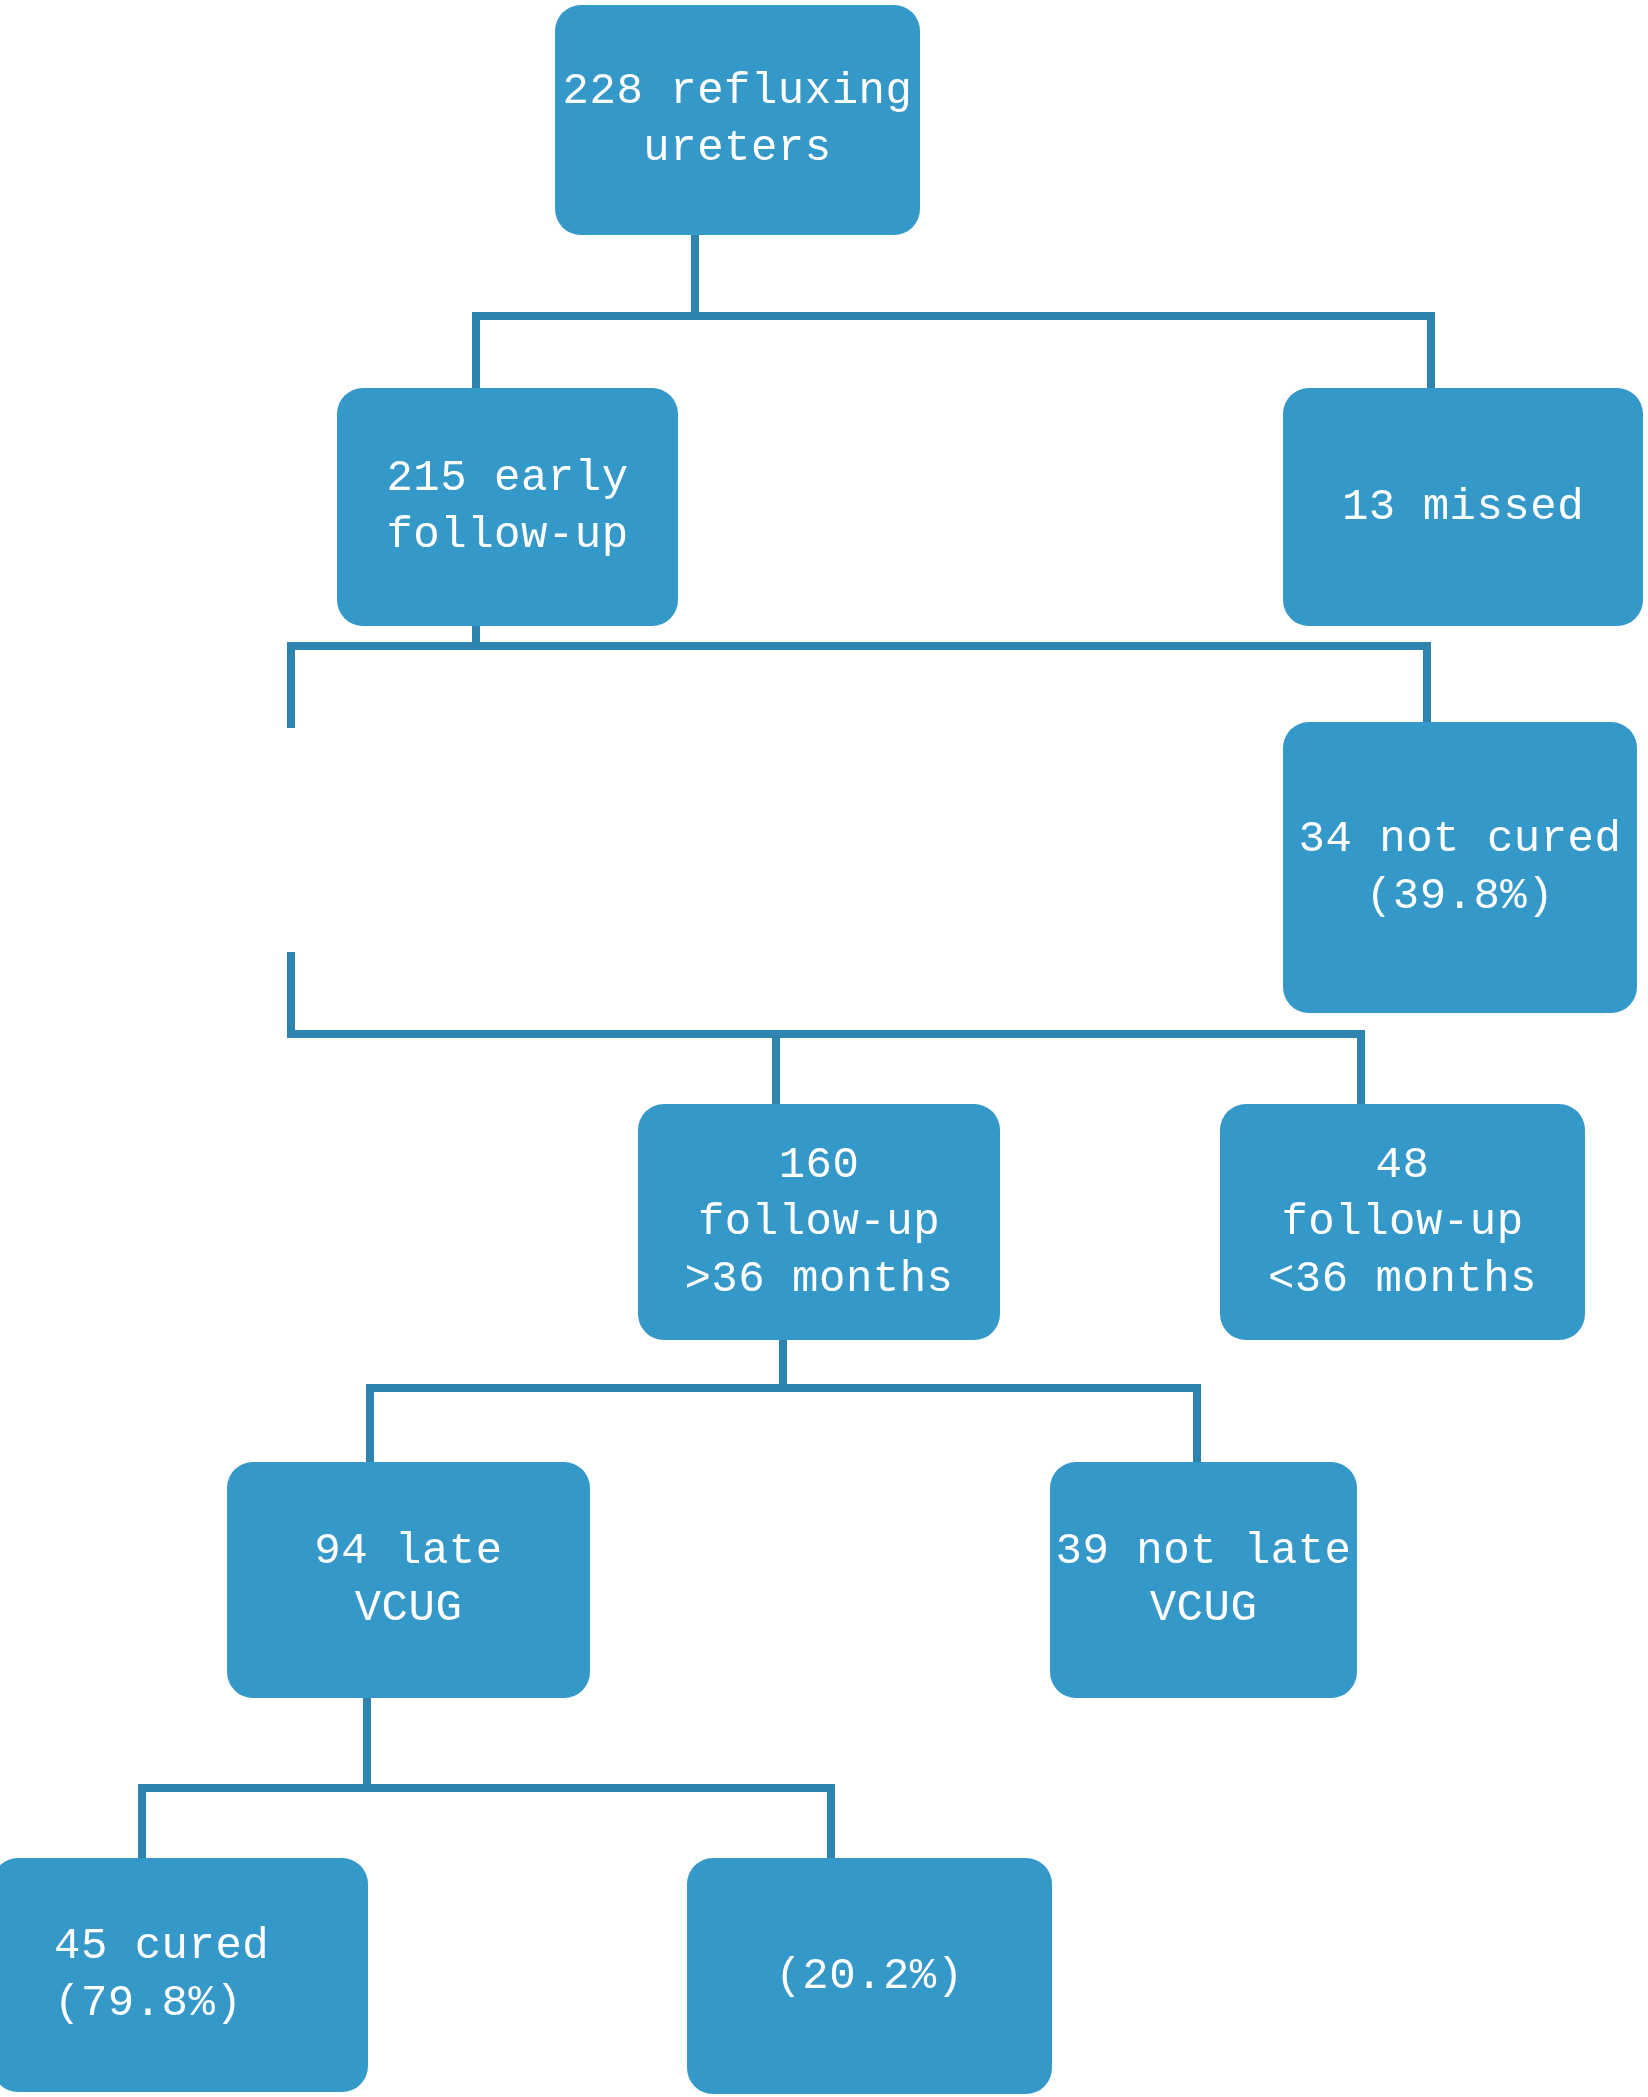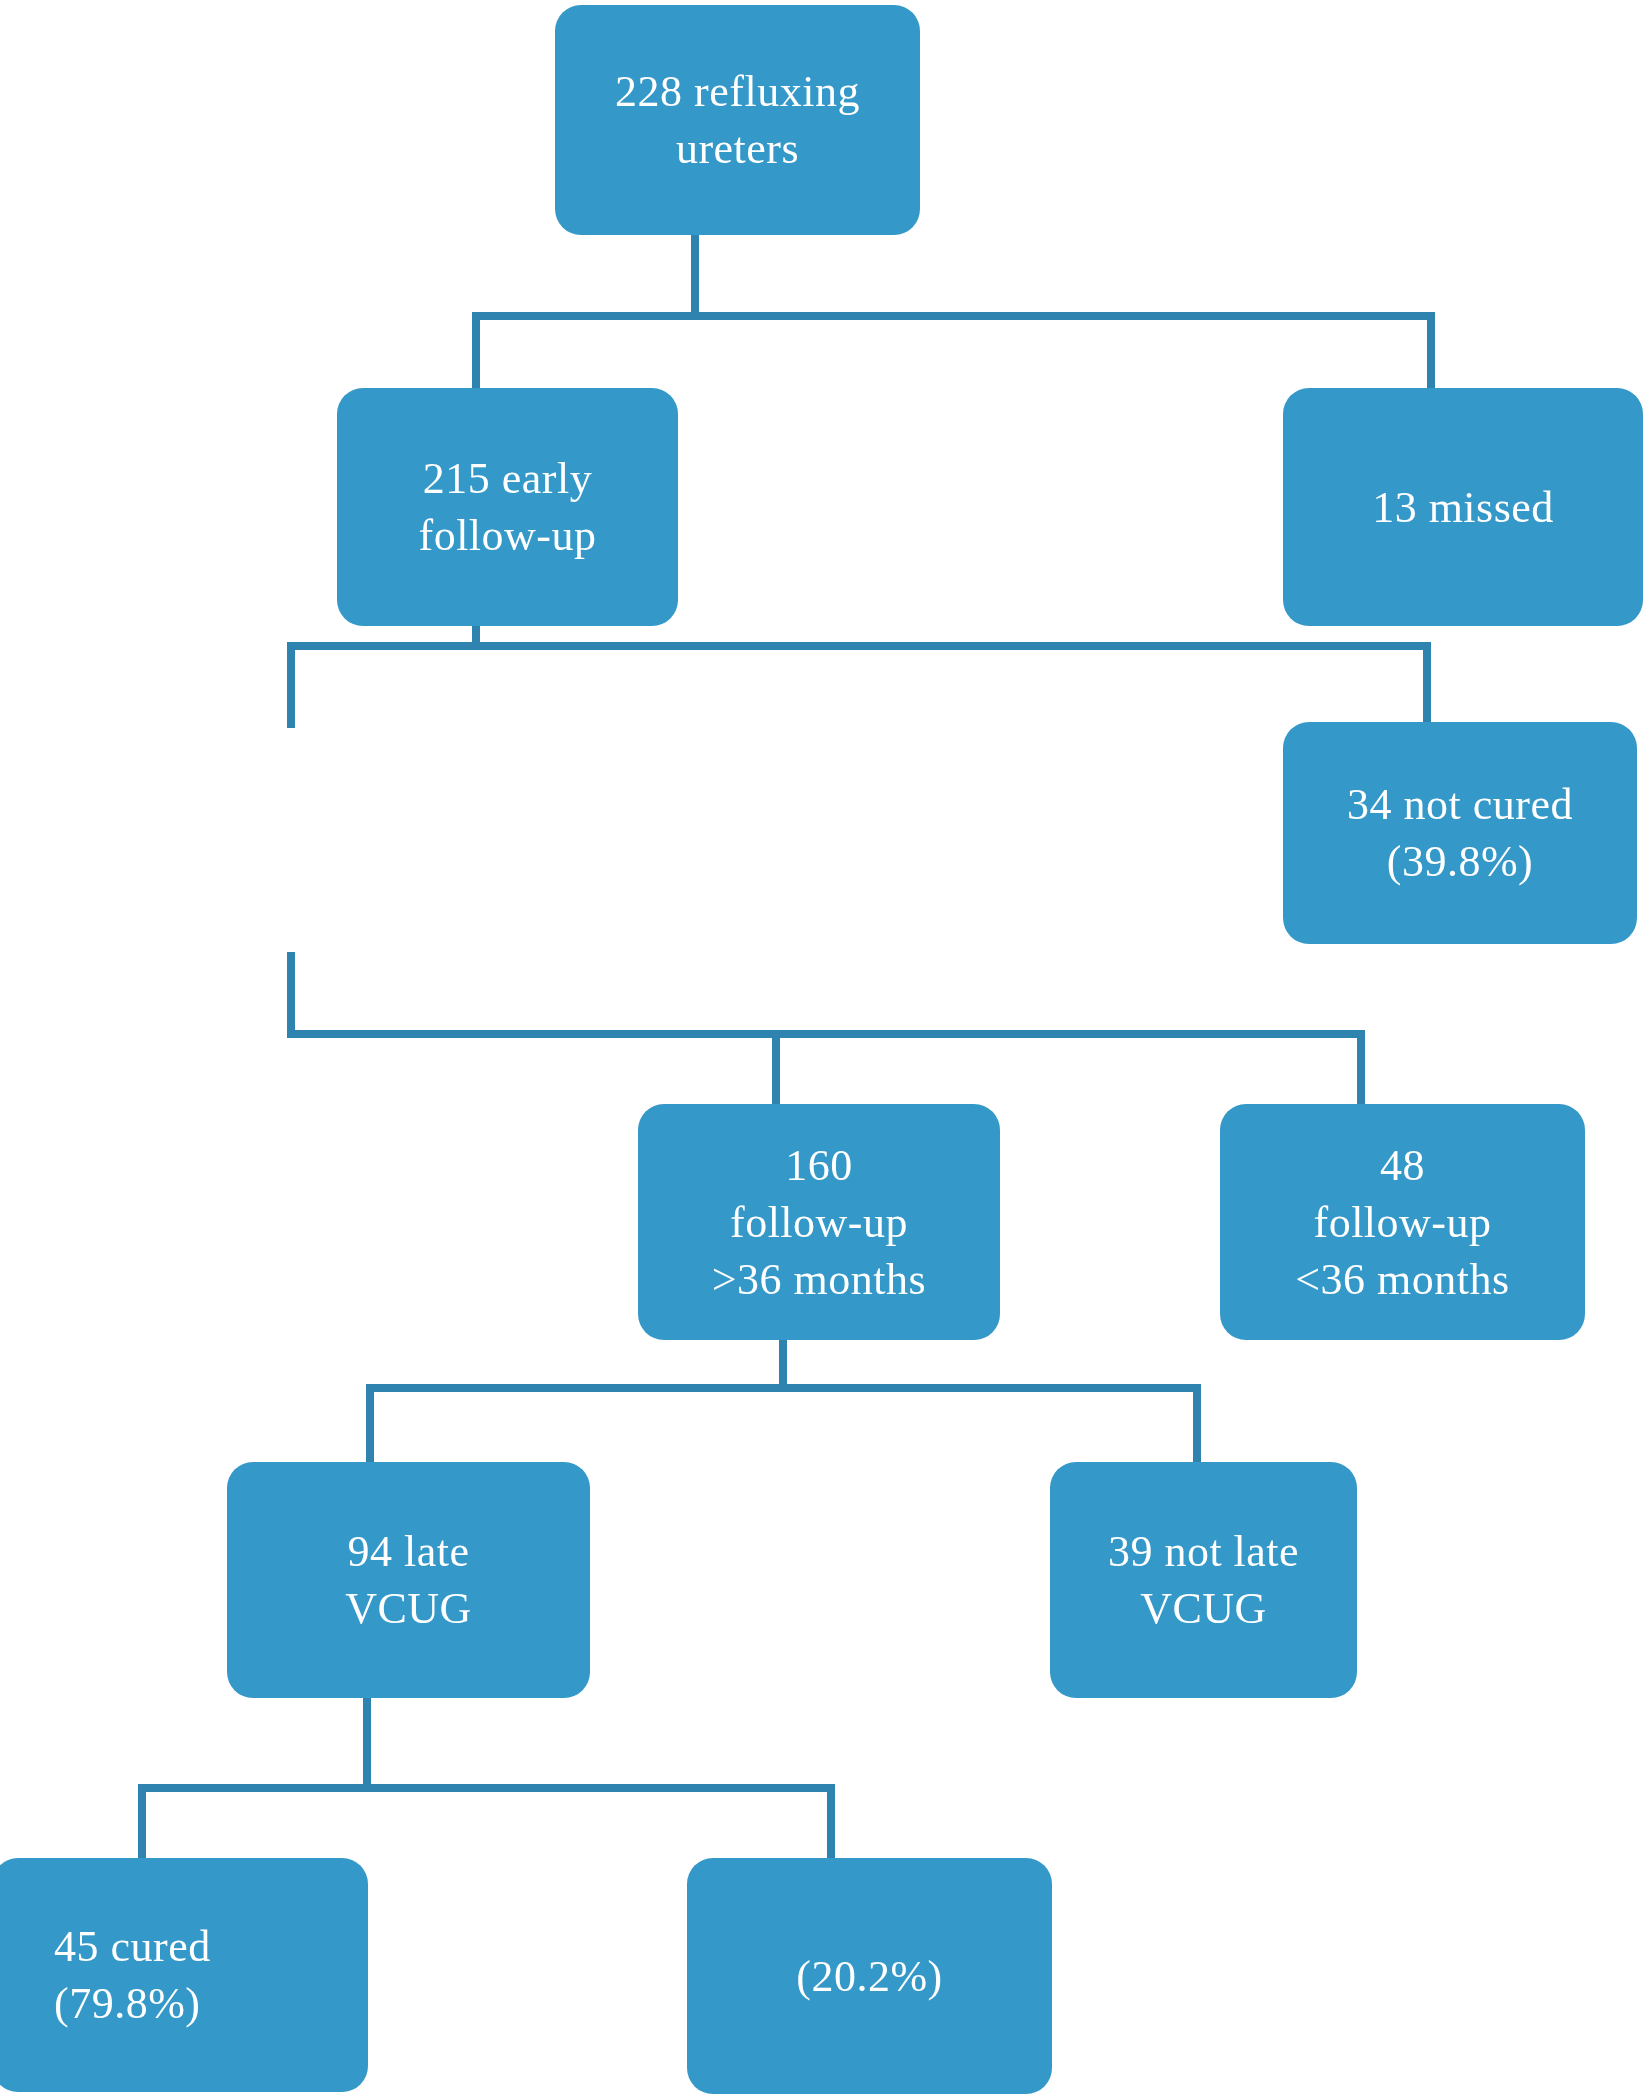--- a/index.html
+++ b/index.html
@@ -6,21 +6,21 @@
     margin: 0;
     padding: 0;
     background: #ffffff;
   }
   .canvas {
     position: relative;
     width: 1648px;
     height: 2097px;
     background: #ffffff;
     overflow: hidden;
-    font-family: Liberation Serif, serif;
+    font-family: Liberation Mono, monospace;
   }
   .node {
     position: absolute;
     background: var(--node-fill, #3498C8);
     color: var(--node-text, #ffffff);
     border-radius: 26px;
     display: flex;
     flex-direction: column;
     justify-content: center;
     align-items: center;
@@ -82,21 +82,21 @@
   <div class="node" style="left:337px;top:388px;width:341px;height:238px">
     <div class="line">215 early</div>
     <div class="line">follow-up</div>
   </div>
 
   <div class="node" style="left:1283px;top:388px;width:360px;height:238px">
     <div class="line">13 missed</div>
   </div>
 
 
-  <div class="node" style="left:1283px;top:722px;width:354px;height:222px">
+  <div class="node" style="left:1283px;top:722px;width:354px;height:291px">
     <div class="line">34 not cured</div>
     <div class="line">(39.8%)</div>
   </div>
 
   <div class="node" style="left:638px;top:1104px;width:362px;height:236px">
     <div class="line">160</div>
     <div class="line">follow-up</div>
     <div class="line">&gt;36 months</div>
   </div>
 

